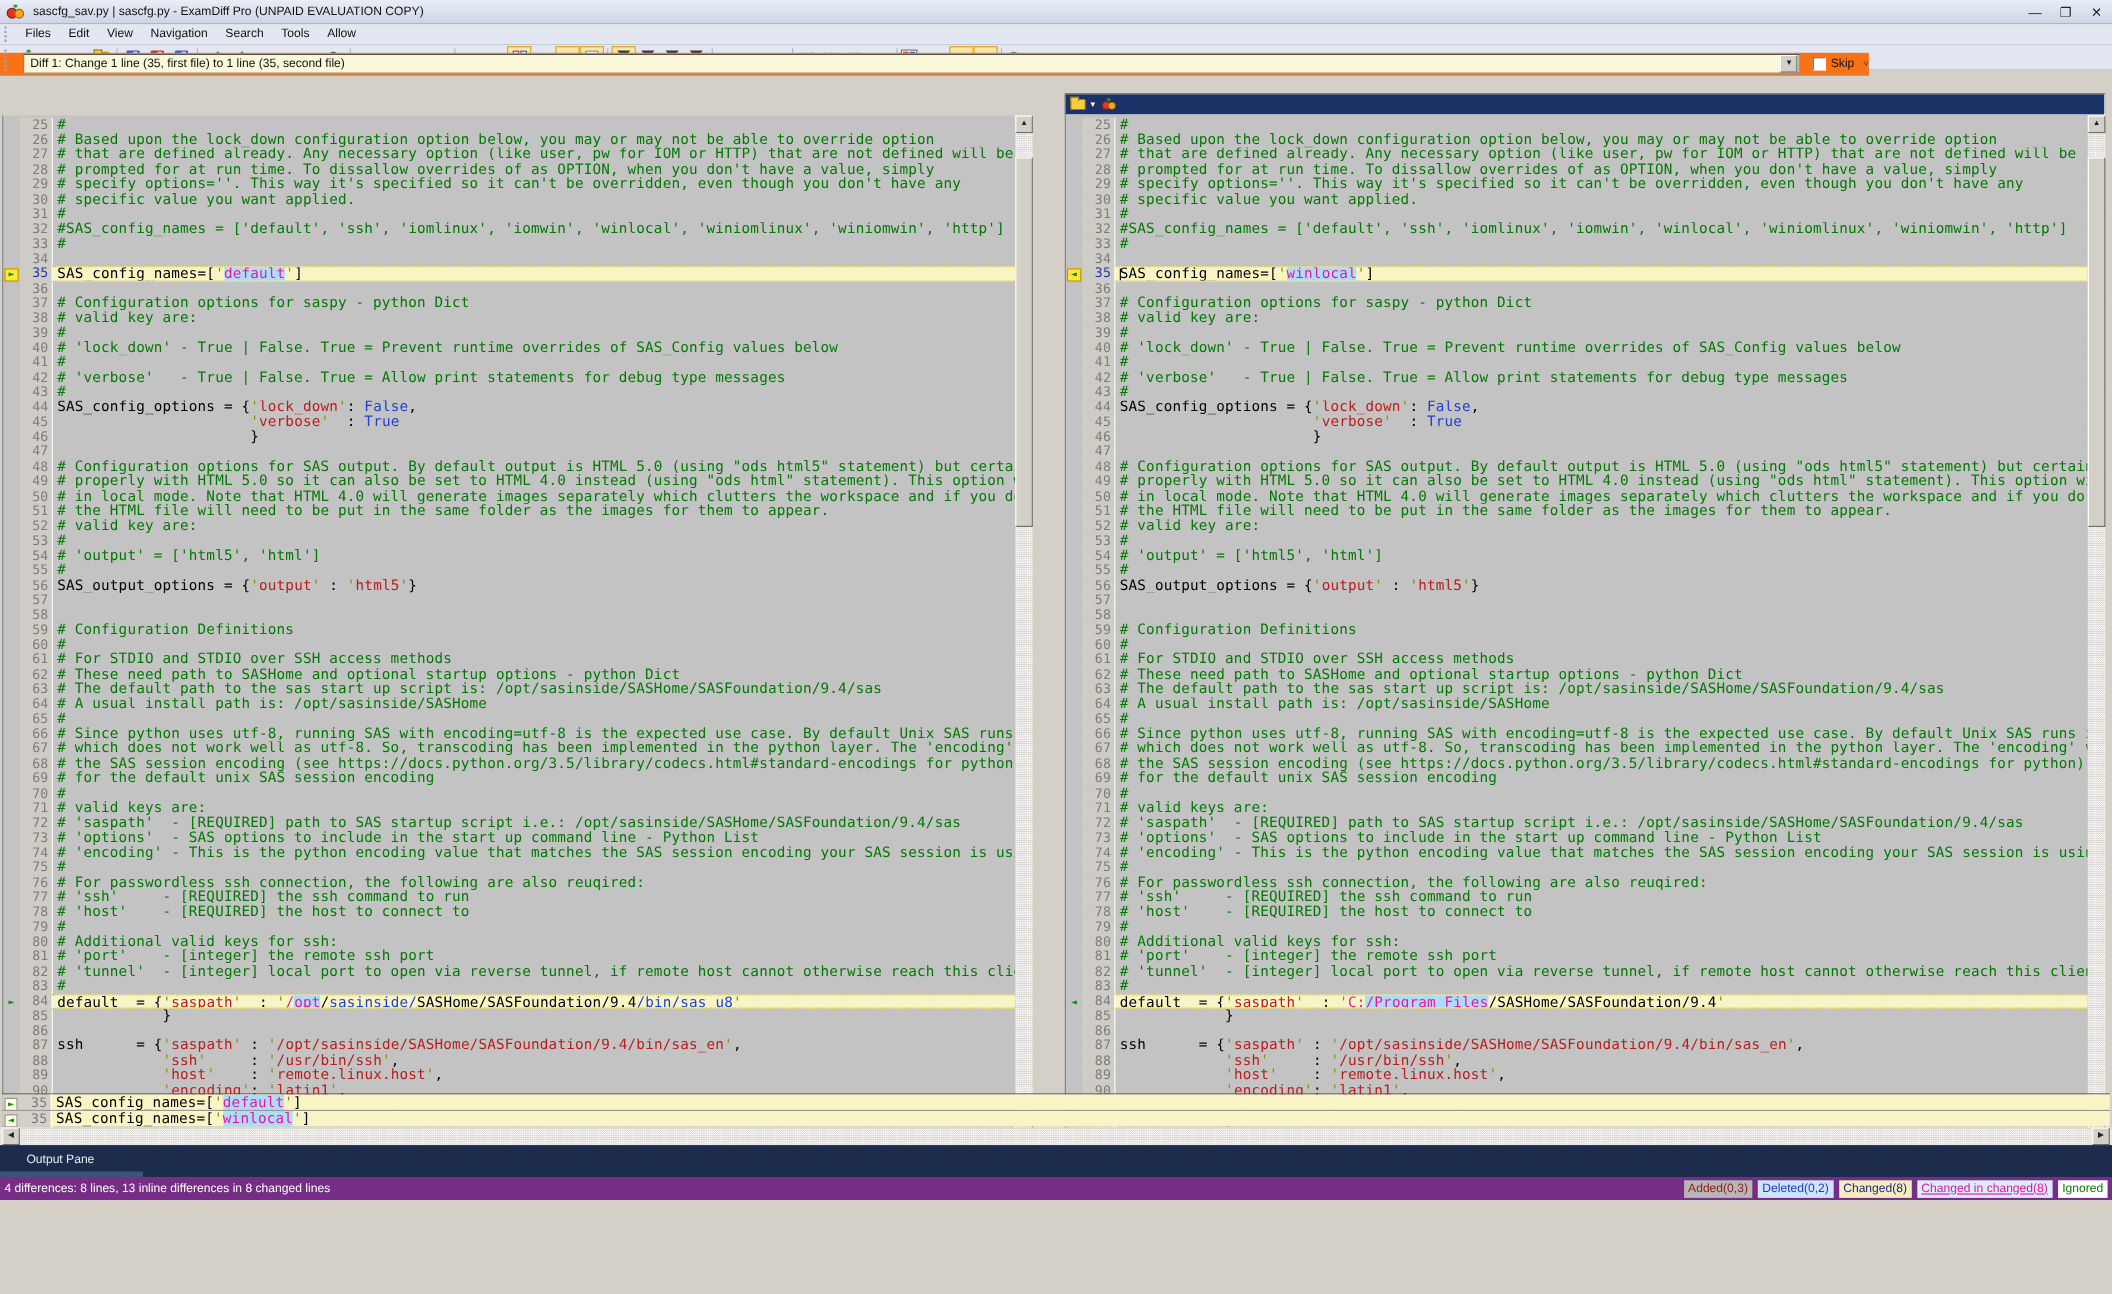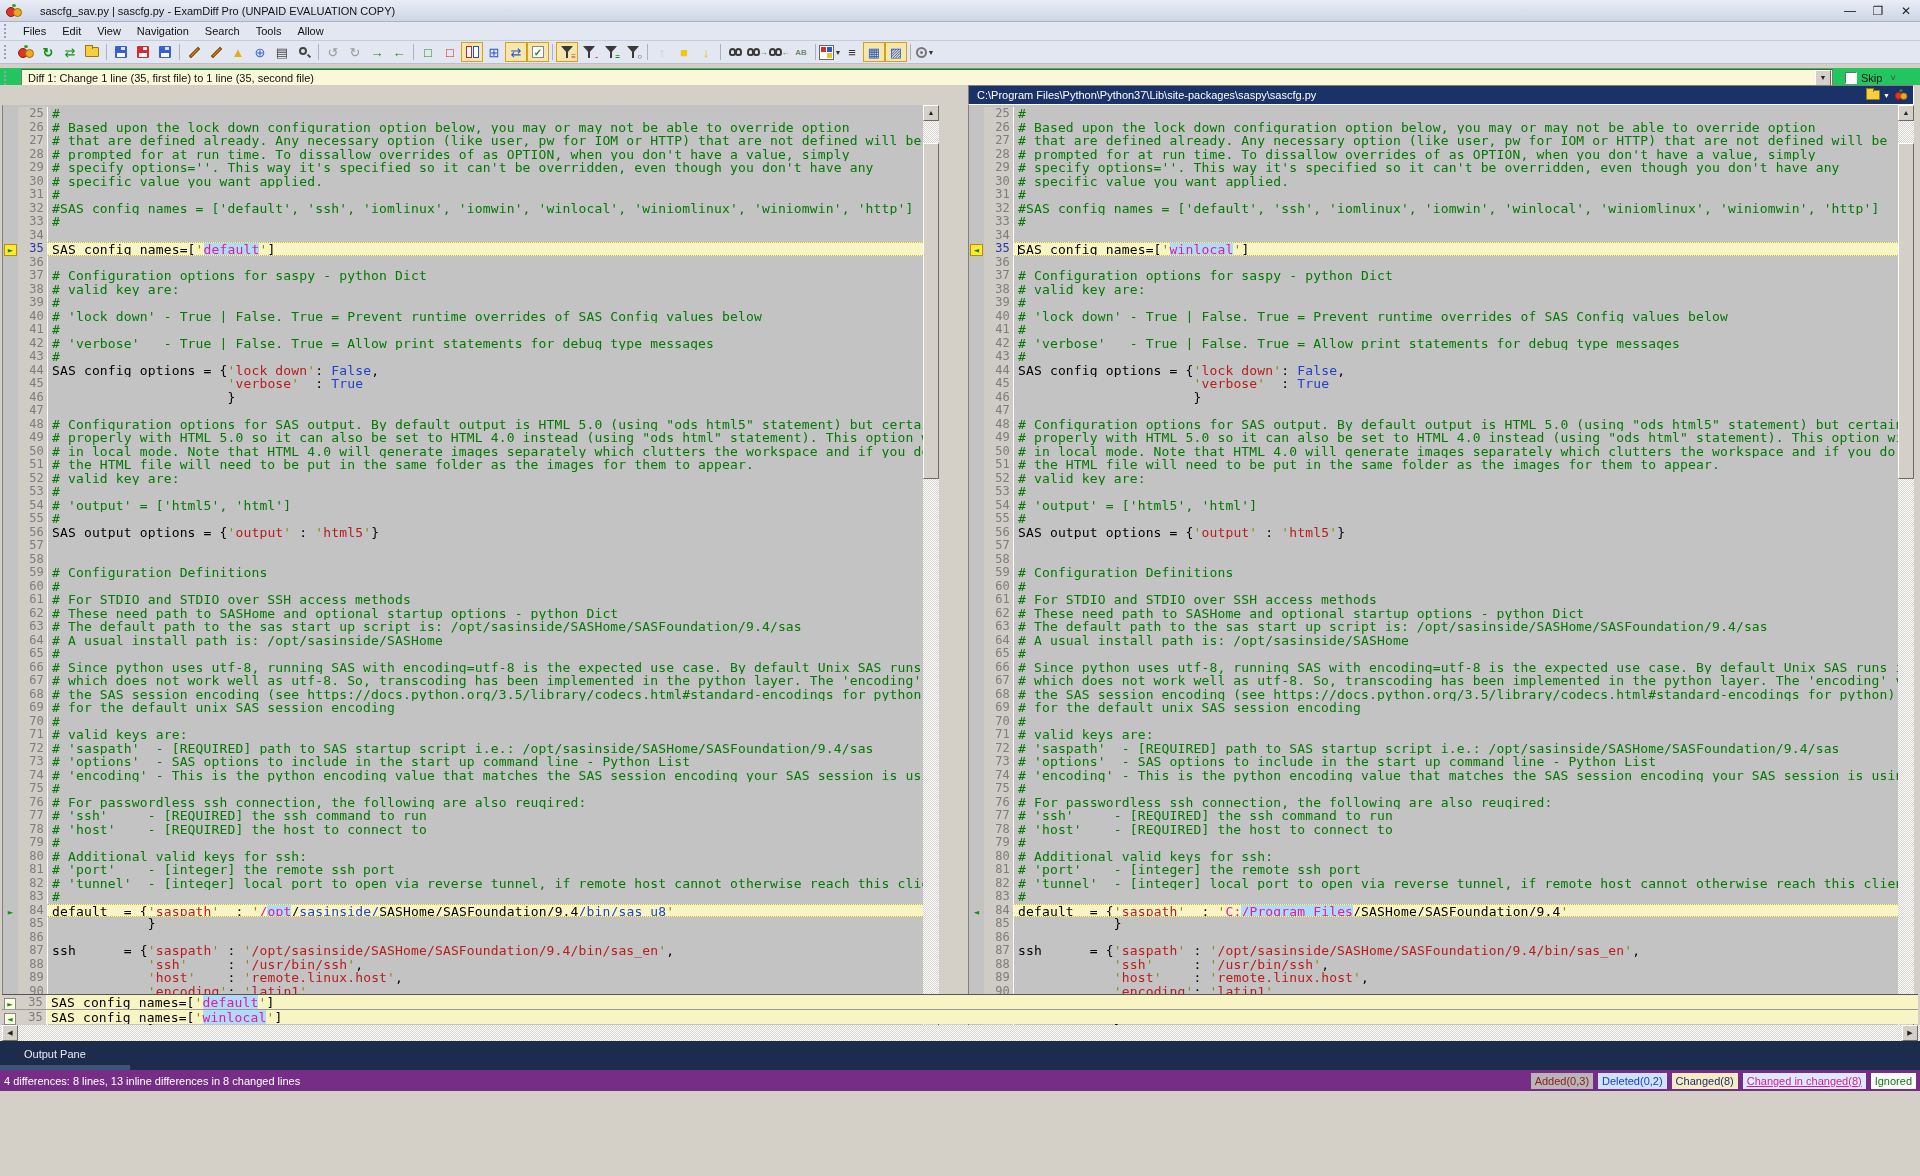--- a/index.html
+++ b/index.html
@@ -7,21 +7,21 @@
   *{box-sizing:border-box}
   
   #titlebar{position:absolute;left:0;top:0;width:1920px;height:22px;
     background:linear-gradient(#e9edf6,#cdd5e6);display:flex;align-items:center;
     border-bottom:1px solid #aab2c4;font-size:11px;color:#111}
   .apples{position:relative;width:16px;height:14px;flex:0 0 16px}
   .apples i{position:absolute;border-radius:50%}
   .apples .a1{left:0;top:3px;width:10px;height:10px;background:#e23420;border:1px solid #8c1c10}
   .apples .a2{left:7px;top:4px;width:9px;height:9px;background:#f2a81e;border:1px solid #9c6a0c}
   .apples .lf{left:6px;top:0;width:4px;height:3px;background:#2f9e2f;border-radius:50%}
-  #titlebar .ttl{margin-left:18px}
+  #titlebar .ttl{margin-left:8px}
   #winbtns{margin-left:auto;display:flex}
   .winbtn{width:28px;height:20px;text-align:center;line-height:20px;font-size:12px;color:#222}
   
   #menubar{position:absolute;left:0;top:22px;width:1920px;height:19px;background:#e3e7f1;
     display:flex;align-items:center;font-size:11px;border-bottom:1px solid #c6ccda}
   .grip{width:6px;height:14px;margin:0 5px 0 4px;border-left:2px dotted #9aa2b4}
   .menuitem{padding:2px 8px;color:#111}
   
   #toolbar{position:absolute;left:0;top:41px;width:1920px;height:23px;background:#e3e7f1;
     display:flex;align-items:center;border-bottom:1px solid #b8bfd0}
@@ -52,21 +52,21 @@
   .icgear{width:11px;height:11px;border:2px solid #777;border-radius:50%;position:relative}
   .icgear:before{content:"";position:absolute;left:2px;top:2px;width:3px;height:3px;background:#777;border-radius:50%}
   .icsplit{display:flex}
   .icsplit i{width:6px;height:12px;background:#fff;border:1px solid #cc2222}
   .icsplit i+i{border-color:#2255cc;margin-left:1px}
   .iccheck{width:12px;height:12px;background:#fff;border:1px solid #888;color:#149014;
     font-size:10px;line-height:11px;text-align:center;font-weight:bold}
   .icgrid{display:grid;grid-template-columns:5px 5px;grid-template-rows:5px 5px;gap:1px;border:1px solid #666;padding:1px;background:#fff}
   .ictext{font-size:8px;font-weight:bold}
   
-  #diffbar{position:absolute;left:0;top:68px;width:1920px;height:21px;background:#22c55e;
+  #diffbar{position:absolute;left:0;top:48px;width:1699px;height:21px;background:#f97316;
     display:flex;align-items:center;border-bottom:1px solid #9aa0ae}
   #diffcombo{margin-left:6px;width:1812px;height:18px;background:#fbf8da;border:1px solid #7a7a7a;
     border-top-color:#555;display:flex;align-items:center;font-size:11px;color:#111}
   #diffcombo .txt{padding-left:6px;flex:1;white-space:nowrap;overflow:hidden}
   .dropbtn{width:16px;height:16px;background:#d4d0c8;border:1px solid;border-color:#fff #6a6a6a #6a6a6a #fff;
     font-size:7px;text-align:center;line-height:14px;color:#222;margin-right:1px}
   #skipbox{display:flex;align-items:center;margin-left:12px;font-size:11px;color:#111}
   #skipbox .cb{width:12px;height:12px;background:#fff;border:1px solid;border-color:#6a6a6a #fff #fff #6a6a6a;margin-right:4px}
   #diffbar .chev{margin-left:8px;font-size:9px;color:#444}
   
@@ -713,21 +713,20 @@
     </div>
   <div class="vscroll" style="left:923px">
     <span class="sbtn" style="left:0;top:0">▲</span>
     <span class="sthumb" style="left:0;top:38px;width:16px;height:336px"></span>
     <span class="sbtn" style="left:0;bottom:0">▼</span>
   </div>
 
   <div style="position:absolute;left:939px;top:0;width:29px;height:954px;background:#d4d0c8"></div>
 
   <div class="phead active" style="left:968px;width:946px">
-    <span class="path">C:\Program Files\Python\Python37\Lib\site-packages\saspy\sascfg.py</span>
     <span class="hicons">
       <span class="icfolder"></span>
       <span style="font-size:7px">▼</span>
       <span class="apples" style="transform:scale(.8)">
           <i class="lf"></i>
           <i class="a1"></i>
           <i class="a2"></i>
         </span>
     </span>
   </div>

